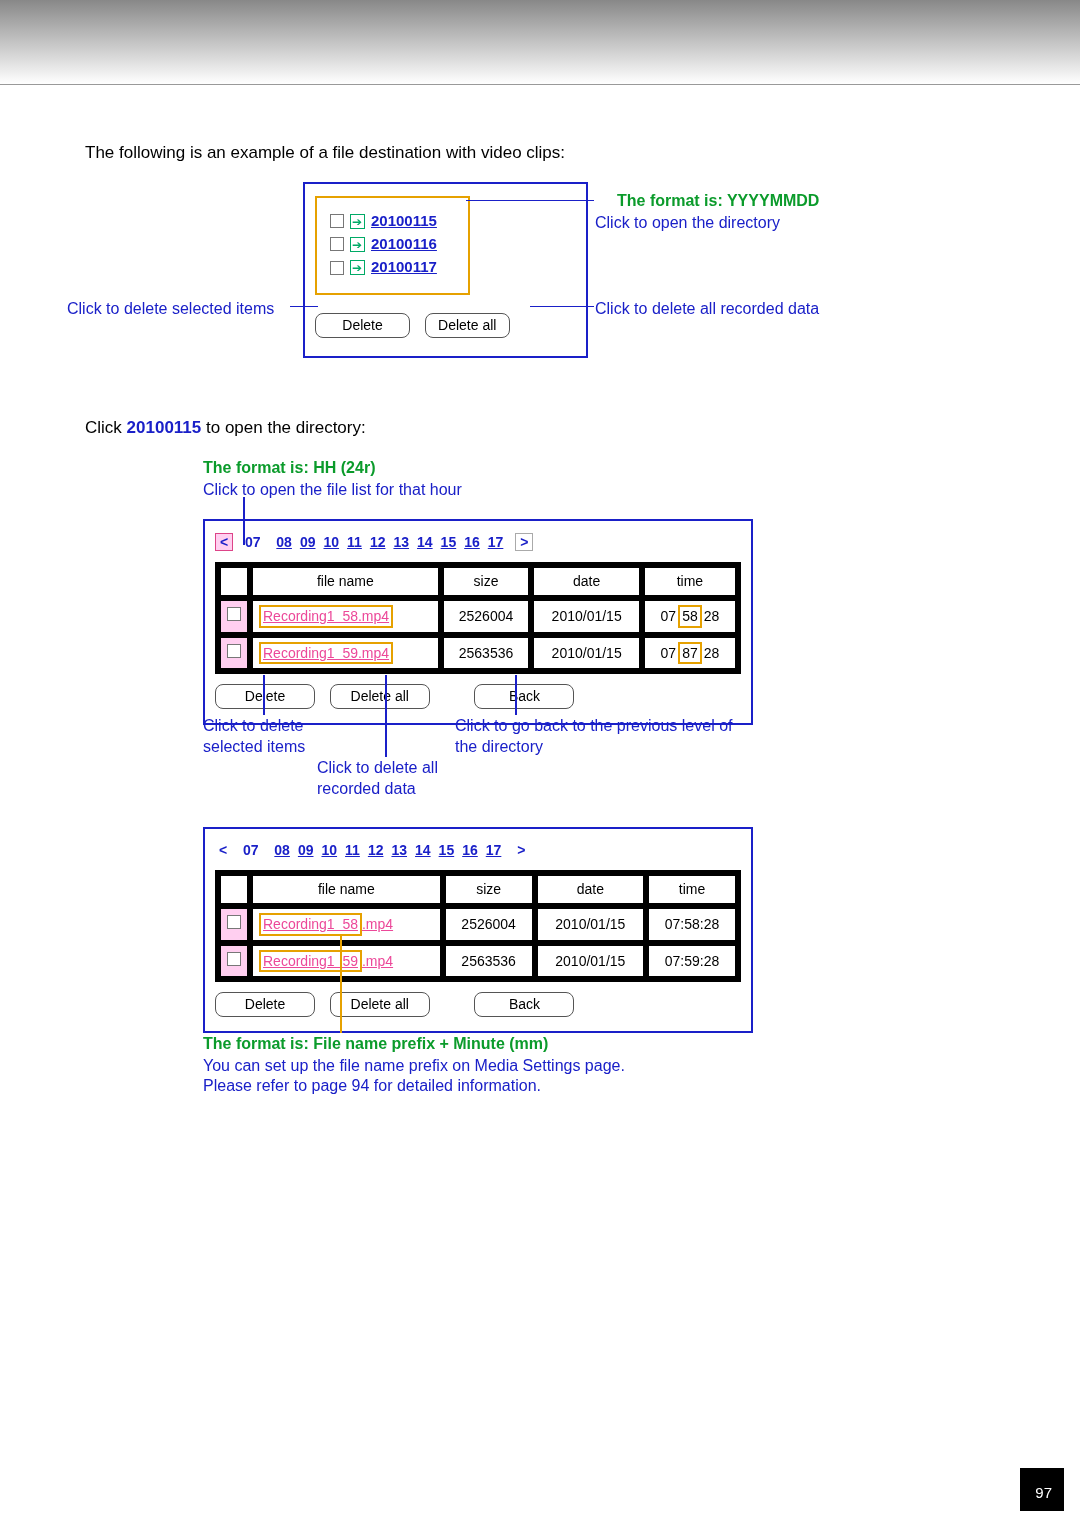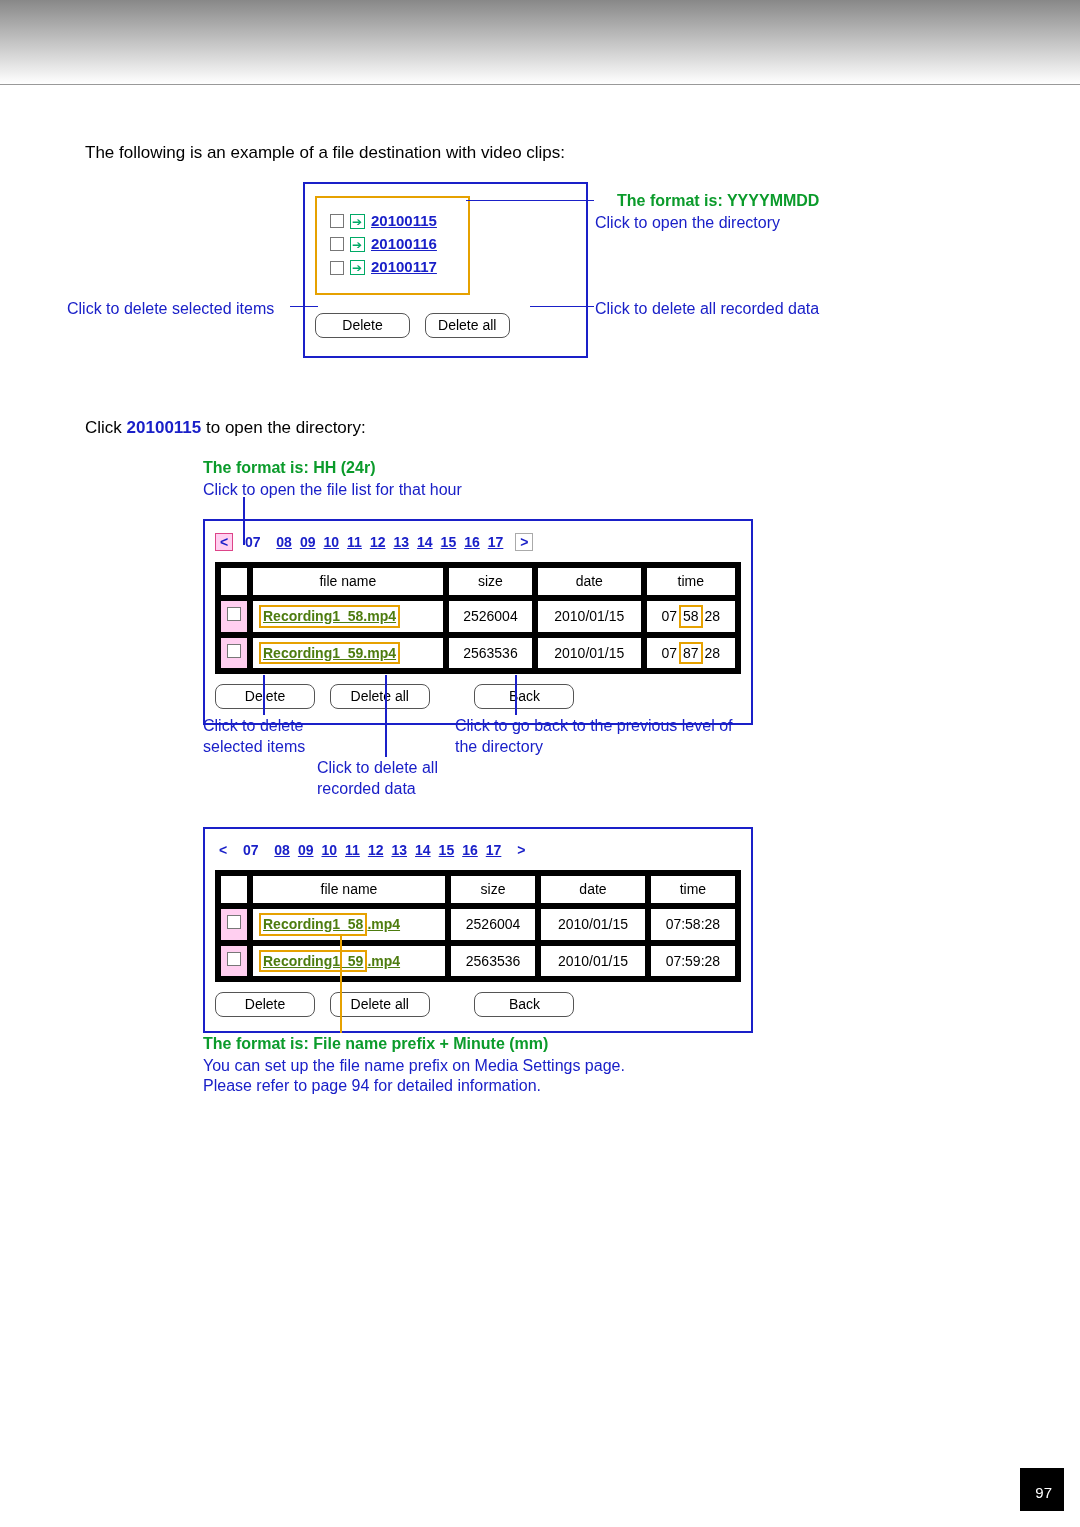--- a/index.html
+++ b/index.html
@@ -90,21 +90,21 @@
   .hl-gt { background:#fff; border:1px solid #aaa; padding:0 4px; text-decoration:none !important; }
   .ftable {
     width:100%; border-collapse:collapse; margin-top:10px;
     font-size:14px;
   }
   .ftable th, .ftable td {
     border:6px solid #000000; padding:4px 6px; text-align:center;
     font-weight:normal;
   }
   .ftable td.chkcell { width:22px; background:#ffcff0; }
-  .fname { color:#4d7c0f; text-decoration:underline; font-weight:bold; white-space:pre; }
+  .fname { color:#ec4899; text-decoration:underline; font-weight:normal; white-space:pre; }
   .hl-box { border:2px solid #e6a100; padding:0 2px; display:inline-block; }
   .hl-time-box { border:2px solid #e6a100; display:inline-block; padding:0 2px; margin:0 2px; }
 
   .btnrow { margin-top:10px; }
 
   
   .pgnum {
     position:absolute; bottom:16px; right:16px;
     background:#000; color:#fff; font-size:15px;
     padding:16px 12px 10px 12px; text-align:right; width:44px;

